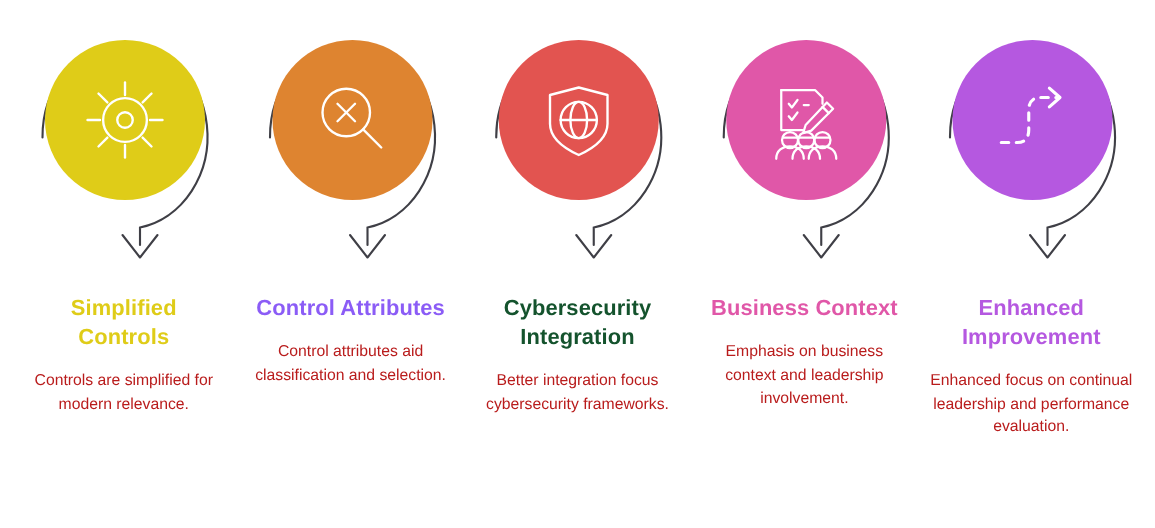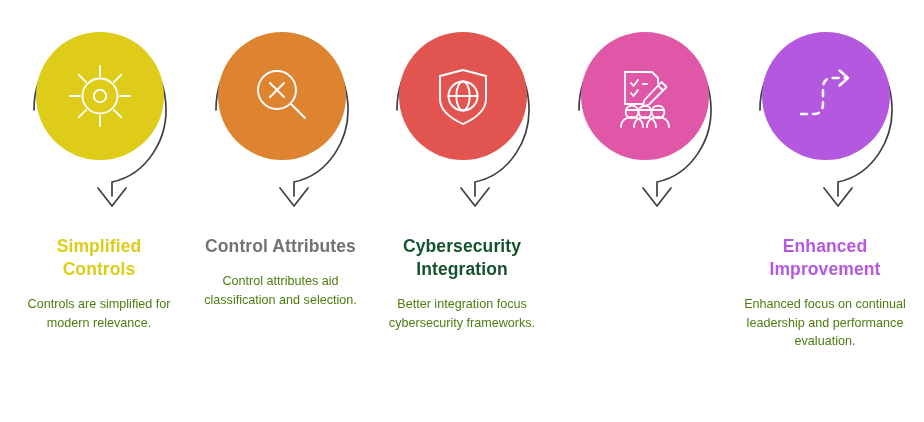--- a/index.html
+++ b/index.html
@@ -83,21 +83,21 @@
     font-size: 17.5px;
     font-weight: bold;
     line-height: 1.32;
     letter-spacing: 0.1px;
     margin: 0 0 14px 0;
     padding: 0 8px;
   }
   .body-text {
     font-size: 12.6px;
     line-height: 1.48;
-    color: #4d7c0f;
+    color: #b91c1c;
     margin: 0;
     padding: 0 6px;
     font-weight: 400;
   }
 </style>
 </head>
 <body>
 
 <div id="infographic">
   <div class="columns">
@@ -142,21 +142,21 @@
             <g fill="none" stroke="#ffffff" stroke-width="1.9" stroke-linecap="round">
               <circle cx="32" cy="31" r="19"></circle>
               <line x1="45.5" y1="44.5" x2="60" y2="59"></line>
               <line x1="25" y1="24" x2="39" y2="38"></line>
               <line x1="39" y1="24" x2="25" y2="38"></line>
             </g>
           </svg>
         </div>
       </div>
       <div class="text-block">
-        <div class="heading" style="color:#737373;">Control Attributes</div>
+        <div class="heading" style="color:#8b5cf6;">Control Attributes</div>
         <div class="body-text">Control attributes aid classification and selection.</div>
       </div>
     </div>
 
     <div class="column">
       <div class="node">
         <svg class="ring-svg" viewBox="0 0 170 215">
           <path d="M 20 110 A 66 74 0 1 1 98 182 L 98 196" fill="none" stroke="#3f3f46" stroke-width="1.7" stroke-linecap="round"></path>
           <path d="M 84 188 L 98 206 L 112 188" fill="none" stroke="#3f3f46" stroke-width="1.7" stroke-linecap="round" stroke-linejoin="round"></path>
         </svg>
@@ -199,20 +199,24 @@
               <line x1="18.4" y1="51" x2="29.6" y2="51"></line>
               <line x1="31.4" y1="51" x2="42.6" y2="51"></line>
               <line x1="44.4" y1="51" x2="55.6" y2="51"></line>
               <path d="M 13 68 C 13 61.5 18 58 24 58 C 30 58 35 61.5 35 68"></path>
               <path d="M 26 68 C 26 61.5 31 58 37 58 C 43 58 48 61.5 48 68"></path>
               <path d="M 39 68 C 39 61.5 44 58 50 58 C 56 58 61 61.5 61 68"></path>
             </g>
           </svg>
         </div>
       </div>
+      <div class="text-block">
+        <div class="heading" style="color:#E057A8;">Business Context</div>
+        <div class="body-text">Emphasis on business context and leadership involvement.</div>
+      </div>
     </div>
 
     <div class="column">
       <div class="node">
         <svg class="ring-svg" viewBox="0 0 170 215">
           <path d="M 20 110 A 66 74 0 1 1 98 182 L 98 196" fill="none" stroke="#3f3f46" stroke-width="1.7" stroke-linecap="round"></path>
           <path d="M 84 188 L 98 206 L 112 188" fill="none" stroke="#3f3f46" stroke-width="1.7" stroke-linecap="round" stroke-linejoin="round"></path>
         </svg>
         <div class="disc" style="background:#B558E0;">
           <svg width="74" height="74" viewBox="0 0 74 74">

